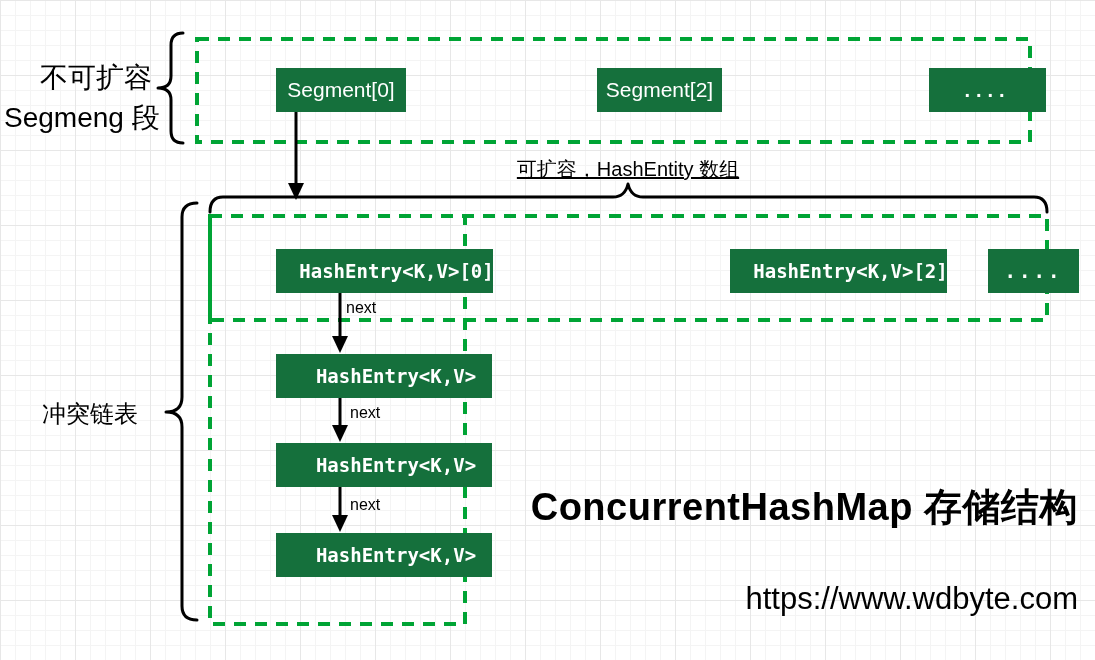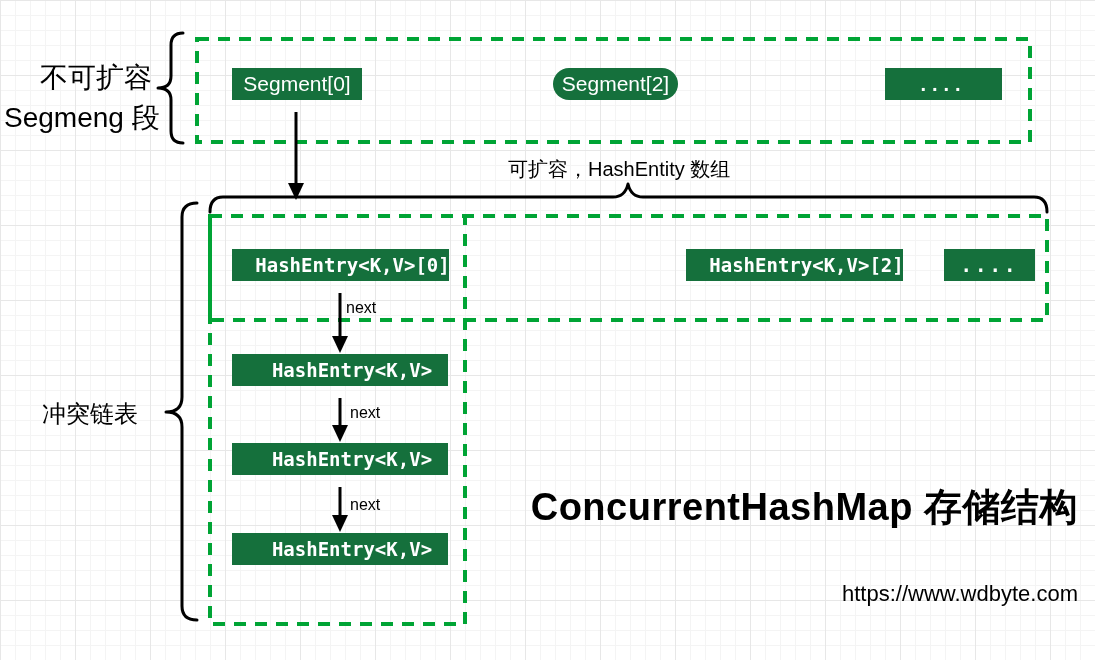--- a/index.html
+++ b/index.html
@@ -15,36 +15,36 @@
     font-family:"Liberation Sans",sans-serif;
   }
   .overlay{position:absolute;left:0;top:0;width:1095px;height:660px;}
   .dash{fill:none;stroke:#00a435;stroke-width:4;stroke-dasharray:12 9;}
   .brace{fill:none;stroke:#000;stroke-width:3;stroke-linecap:round;stroke-linejoin:round;}
   .aline{stroke:#000;stroke-width:3;}
   .ahead{fill:#000;stroke:none;}
   .gbox{
     position:absolute;background:#15703c;color:#ffffff;
     display:flex;align-items:center;justify-content:center;
-    height:32px;box-sizing:border-box;white-space:nowrap;
+    height:44px;box-sizing:border-box;white-space:nowrap;margin-left:44px;
   }
   .seg{font:21px "Liberation Sans",sans-serif;}
   .mono{font:600 19px "DejaVu Sans Mono",monospace;padding-left:24px;}
   .dots-sans{font:bold 20px "Liberation Sans",sans-serif;letter-spacing:6px;}
   .dots-mono{font:600 19px "DejaVu Sans Mono",monospace;letter-spacing:3px;}
   .lbl{position:absolute;color:#000;}
   .lbl-cjk{font-size:28px;}
   .chain-lbl{font-size:24px;}
-  .expand-lbl{font-size:20px;left:508px;top:156px;width:240px;}
+  .expand-lbl{font-size:20px;left:508px;top:156px;width:240px;text-align:center;text-decoration:underline;}
   .next-lbl{font-size:16px;}
   .title{
     position:absolute;right:17px;top:482px;
     font-weight:bold;font-size:38px;letter-spacing:0.5px;
   }
-  .url{position:absolute;right:17px;top:581px;font-size:22px;}
+  .url{position:absolute;right:17px;top:581px;font-size:31px;}
 </style>
 </head>
 <body>
 
 <div class="canvas">
 
   <svg class="overlay">
 
     <rect class="dash" x="197" y="39" width="833" height="103"></rect>
     <rect class="dash" x="210" y="216" width="837" height="104"></rect>
@@ -71,21 +71,21 @@
       <line class="aline" x1="340" y1="487" x2="340" y2="516"></line>
       <polygon class="ahead" points="332,515 348,515 340,532"></polygon>
     </g>
   </svg>
 
   <div class="lbl lbl-cjk" style="left:40px;top:59px;">不可扩容</div>
   <div class="lbl lbl-cjk" style="left:4px;top:99px;">Segmeng 段</div>
   <div class="lbl chain-lbl" style="left:42px;top:398px;">冲突链表</div>
 
   <div class="gbox seg" style="left:232px;top:68px;width:130px;">Segment[0]</div>
-  <div class="gbox seg" style="left:553px;top:68px;width:125px;border-radius:17px;">Segment[2]</div>
+  <div class="gbox seg" style="left:553px;top:68px;width:125px;">Segment[2]</div>
   <div class="gbox dots-sans" style="left:885px;top:68px;width:117px;">....</div>
 
   <div class="lbl expand-lbl">可扩容，HashEntity 数组</div>
 
   <div class="gbox mono" style="left:232px;top:249px;width:217px;">HashEntry&lt;K,V&gt;[0]</div>
   <div class="gbox mono" style="left:686px;top:249px;width:217px;text-align:right;">HashEntry&lt;K,V&gt;[2]</div>
   <div class="gbox dots-mono" style="left:944px;top:249px;width:91px;">....</div>
 
   <div class="gbox mono" style="left:232px;top:354px;width:216px;">HashEntry&lt;K,V&gt;</div>
   <div class="gbox mono" style="left:232px;top:443px;width:216px;">HashEntry&lt;K,V&gt;</div>

